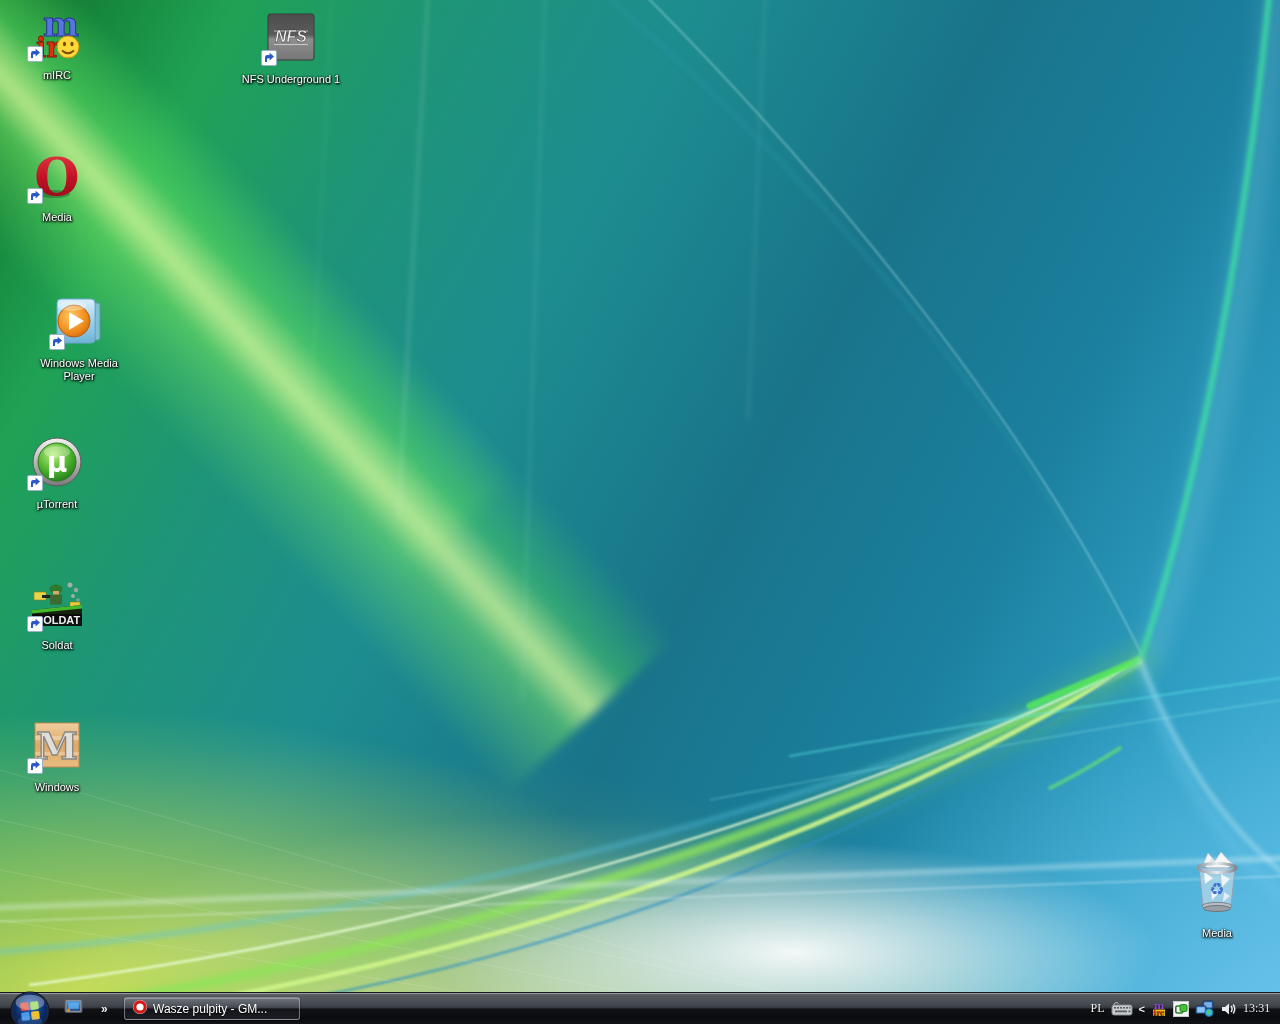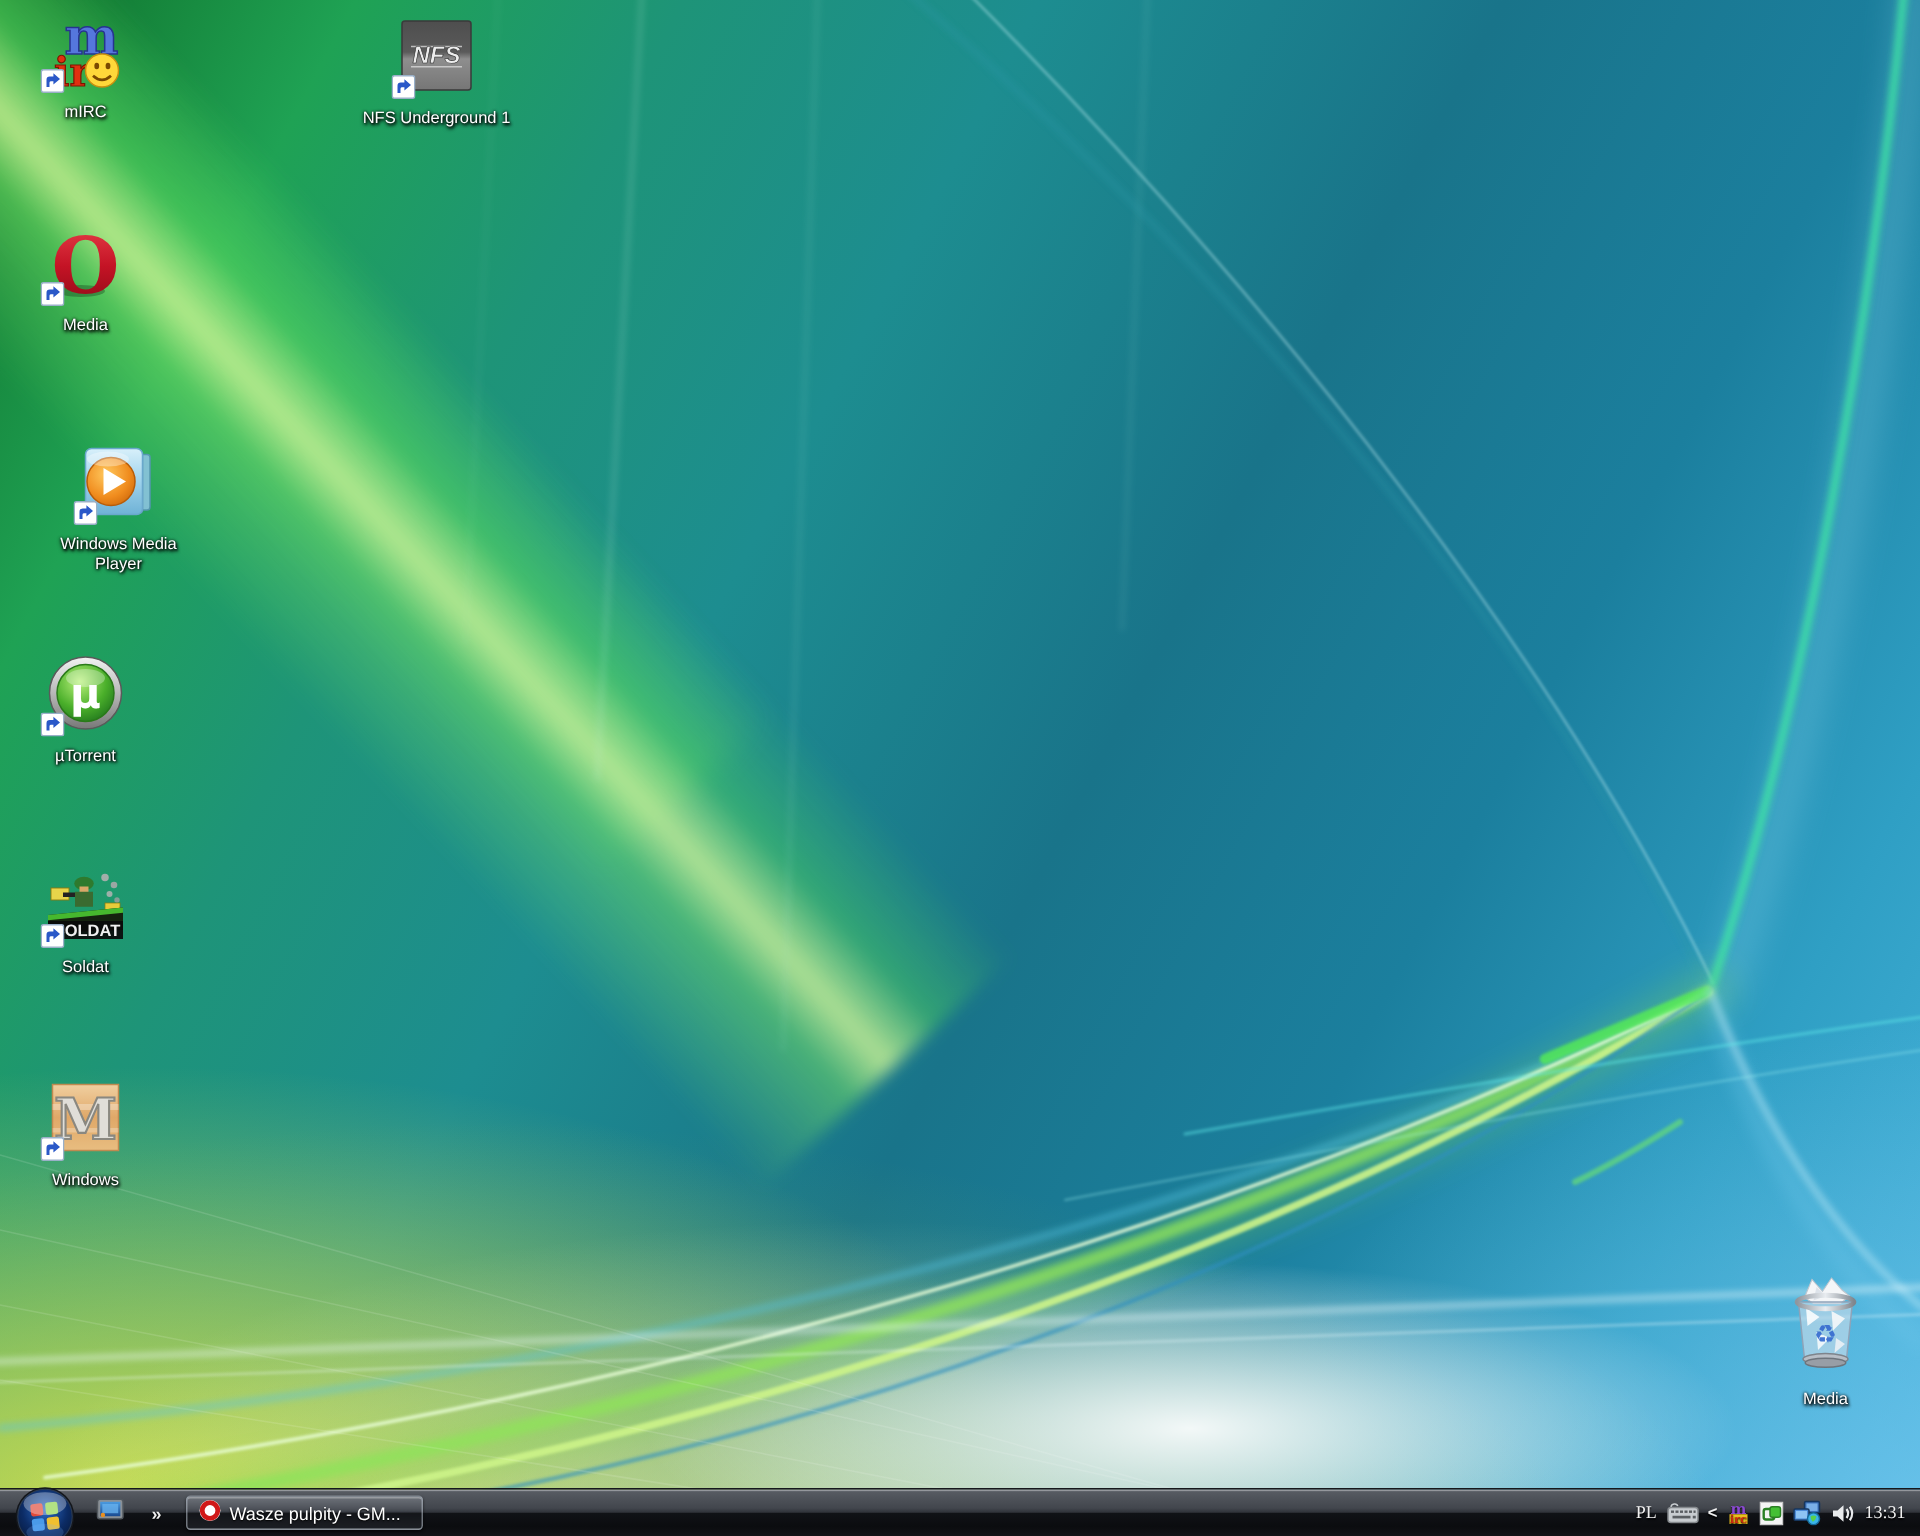--- a/index.html
+++ b/index.html
@@ -54,21 +54,21 @@
       #101216 51%, #0b0c0f 80%, #131418 100%);
     border-top:1px solid #16181c;
     box-shadow:inset 0 1px 0 rgba(255,255,255,.28);
     z-index:10;
   }
   .start-orb{position:absolute;left:9px;top:-3px;width:42px;height:42px;cursor:pointer;}
   .ql{position:absolute;left:64px;top:0;height:31px;display:flex;align-items:center;gap:18px;}
   .ql-chevron{color:#f0f0f0;font-weight:bold;font-size:12px;letter-spacing:-1px;
     text-shadow:0 1px 1px #000;cursor:pointer;}
   .task-btn{
-    position:absolute;left:124px;top:4px;width:158px;height:23px;border-radius:3px;
+    position:absolute;left:124px;top:4px;width:176px;height:23px;border-radius:3px;
     border:1px solid rgba(185,195,205,.55);
     background:linear-gradient(rgba(135,140,148,.55), rgba(80,84,92,.5) 45%, rgba(22,24,28,.6) 52%, rgba(40,43,50,.6));
     box-shadow:inset 0 1px 0 rgba(255,255,255,.3), 0 1px 2px rgba(0,0,0,.6);
     display:flex;align-items:center;gap:5px;padding:0 7px;box-sizing:border-box;
     color:#fff;font-size:12px;white-space:nowrap;overflow:hidden;cursor:pointer;
     text-shadow:0 1px 1px #000;
   }
   .tray{
     position:absolute;right:5px;top:0;height:31px;display:flex;align-items:center;gap:6px;
     color:#f0f0f0;font-size:12px;text-shadow:0 1px 1px #000;

